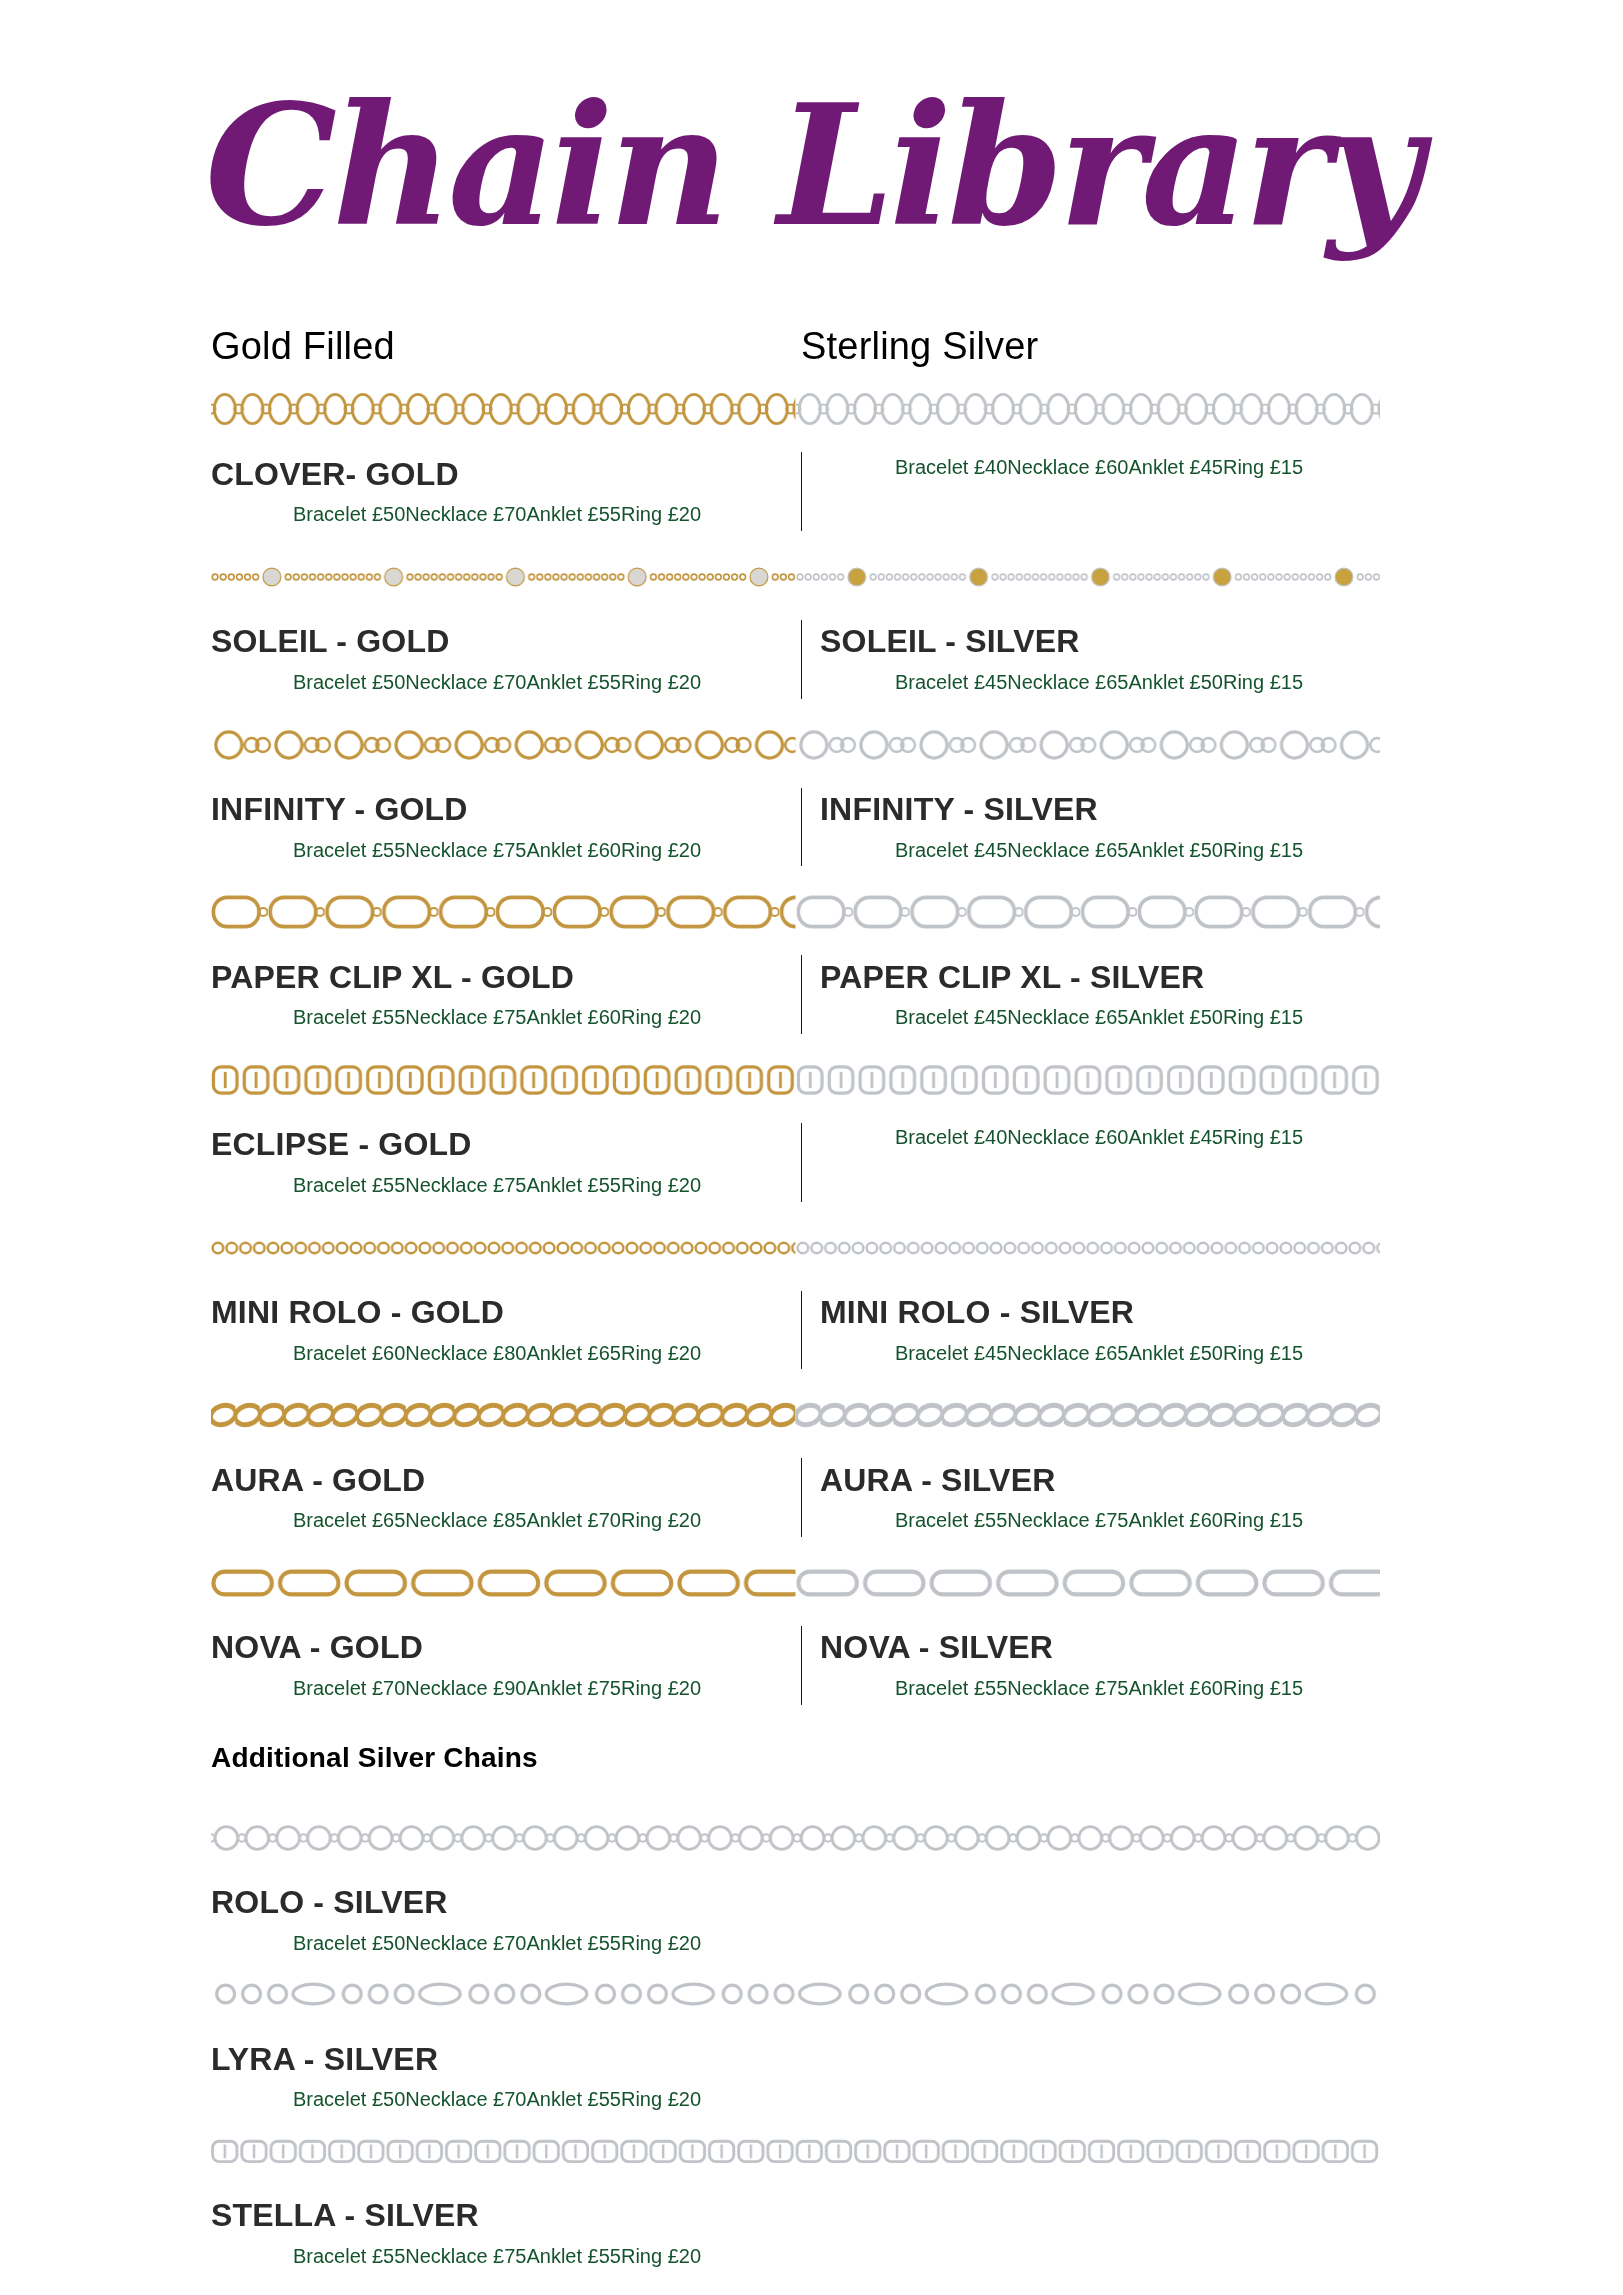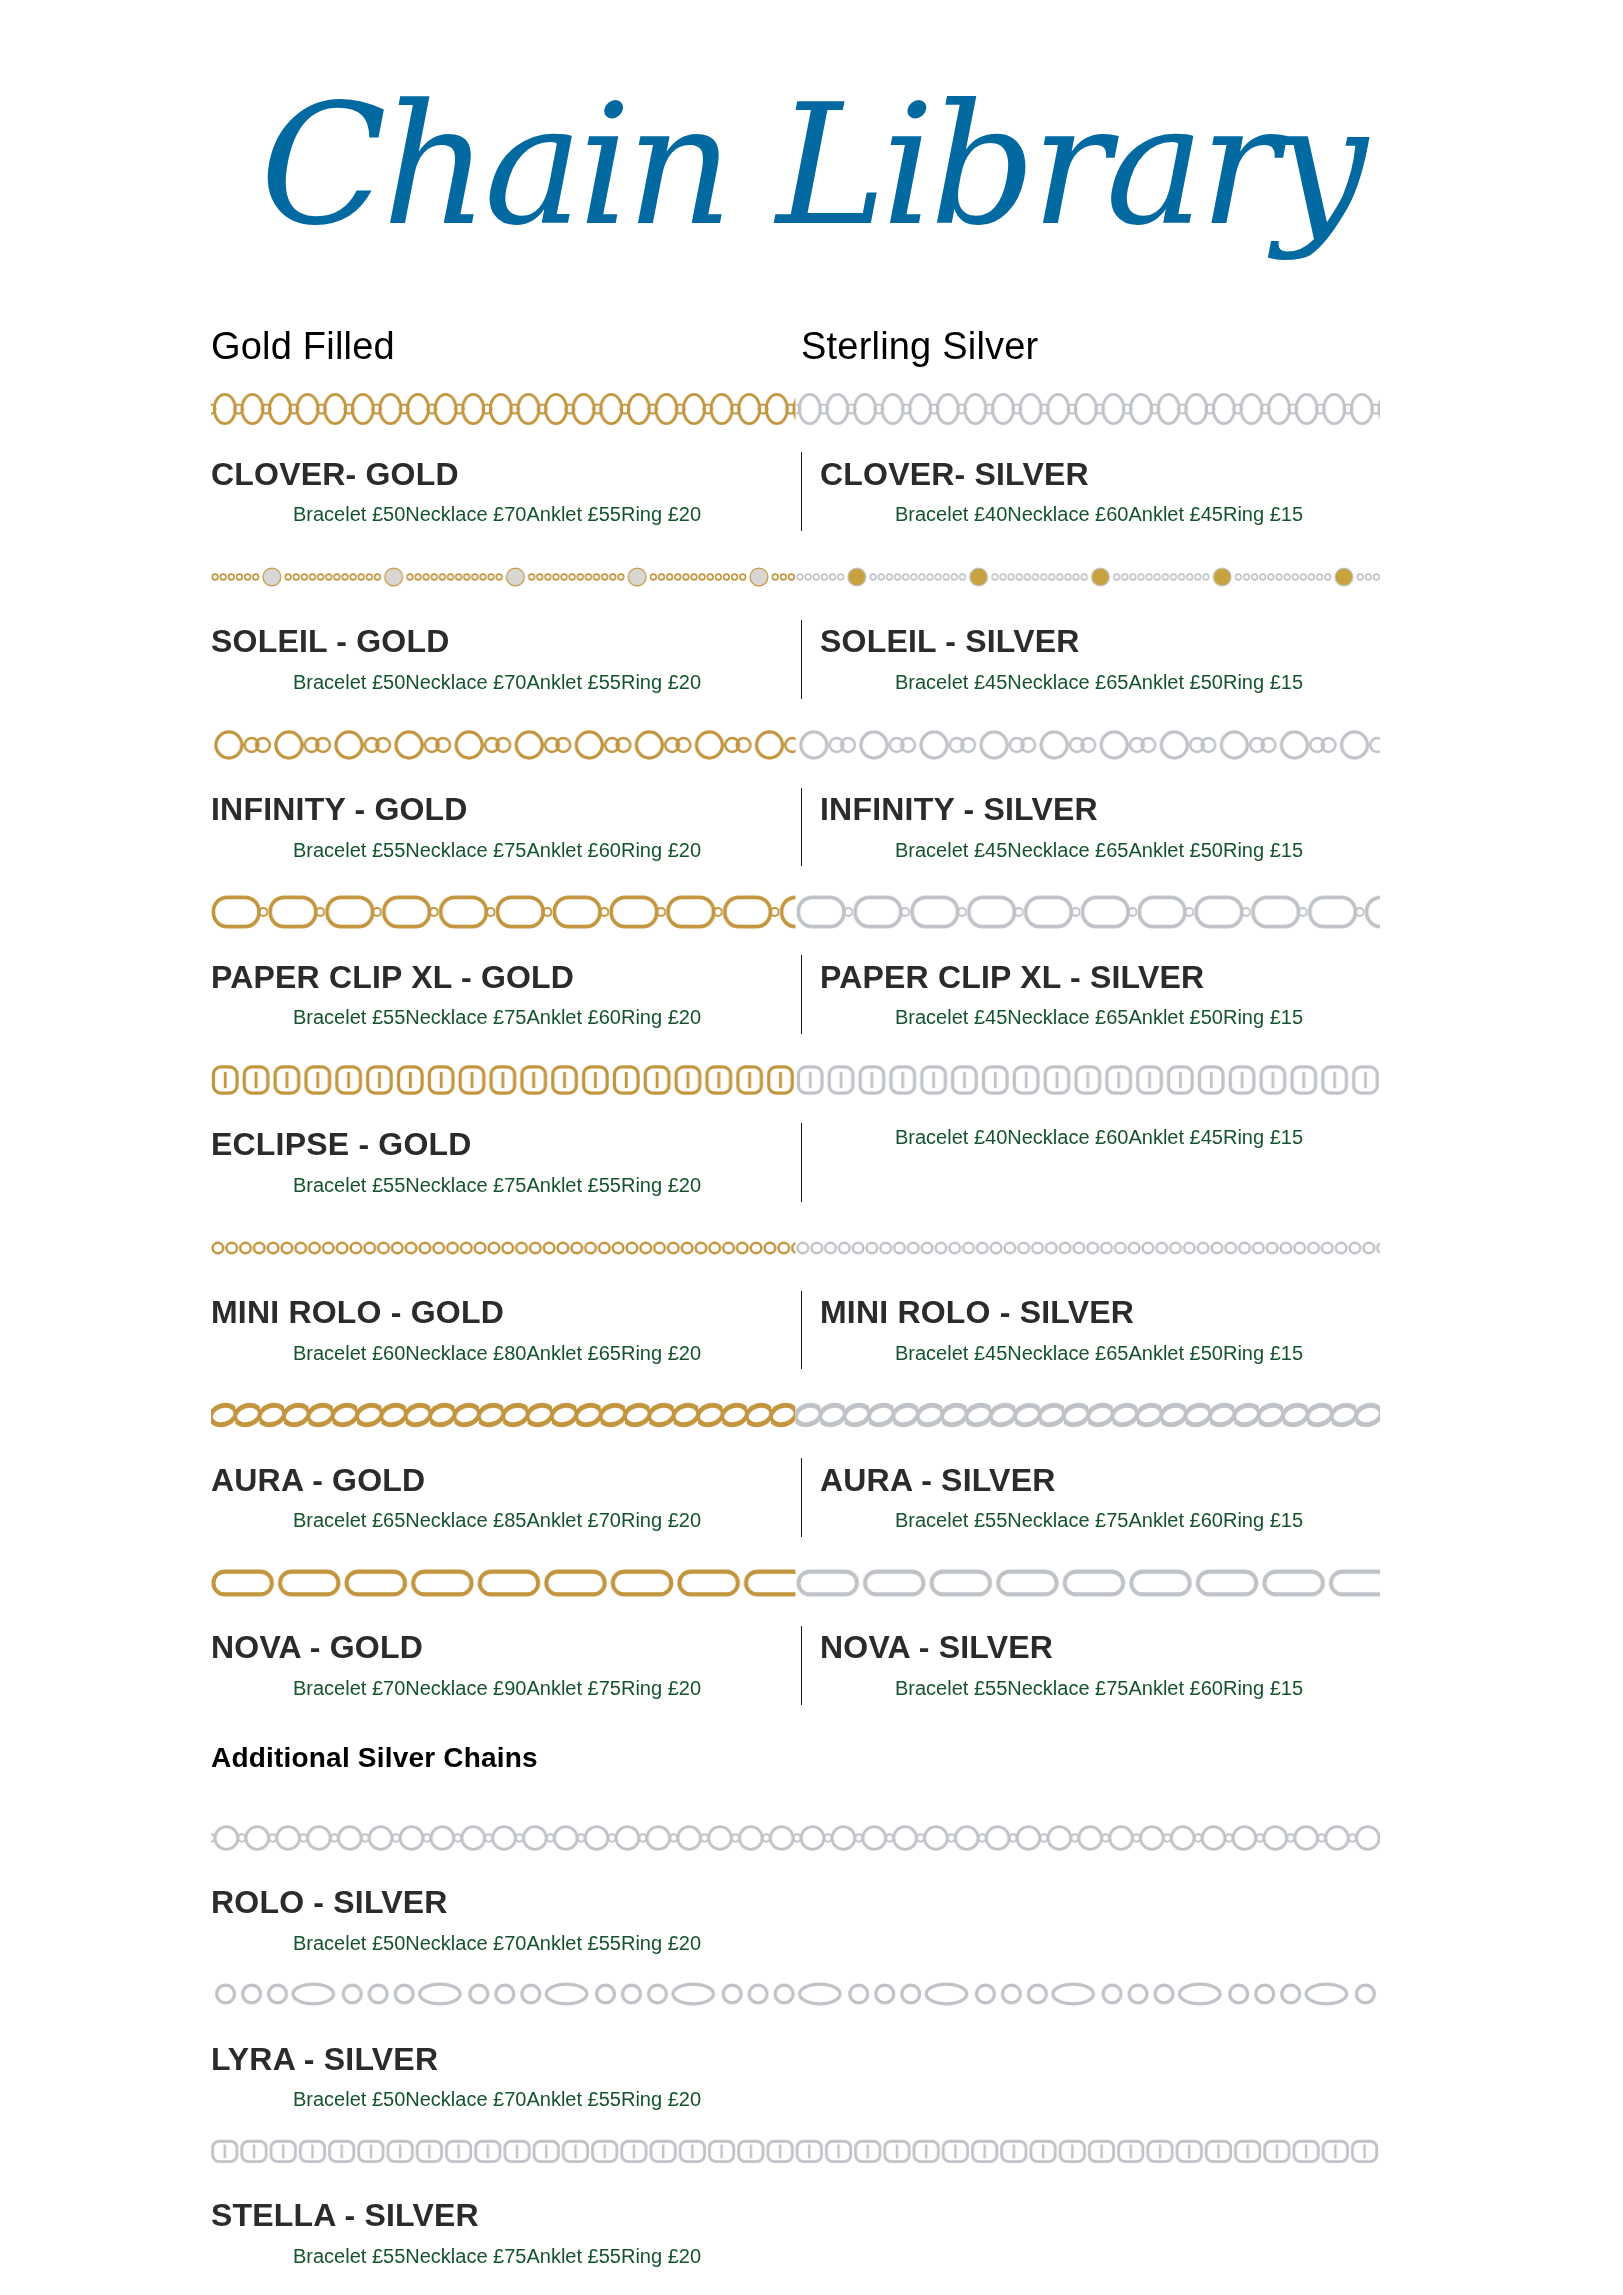--- a/index.html
+++ b/index.html
@@ -15,25 +15,25 @@
   .page {
     width: 1623px;
     height: 2295px;
     background: #ffffff;
     position: relative;
   }
   .title {
     text-align: center;
     font-family: "DejaVu Serif", serif;
     font-style: italic;
-    font-weight: 400;
+    font-weight: 700;
     font-size: 166px;
     letter-spacing: -4.9px;
     line-height: 1.15;
-    color: #0369a1;
+    color: #701a75;
     margin: 71px 0 63px 0;
   }
   .content {
     margin-left: 211px;
     width: 1169px;
   }
   .col-headers {
     display: flex;
     font-size: 38px;
     font-weight: 400;
@@ -129,21 +129,20 @@
             <div class="gold-block">
               <div class="chain-name">CLOVER- GOLD</div>
               <div class="prices">
                 <span class="price">Bracelet £50</span>
                 <span class="price">Necklace £70</span>
                 <span class="price">Anklet £55</span>
                 <span class="price">Ring £20</span>
               </div>
             </div>
             <div class="silver-block">
-              <div class="chain-name">CLOVER- SILVER</div>
               <div class="prices">
                 <span class="price">Bracelet £40</span>
                 <span class="price">Necklace £60</span>
                 <span class="price">Anklet £45</span>
                 <span class="price">Ring £15</span>
               </div>
             </div>
           </div>
         </div>
         <div class="row">

